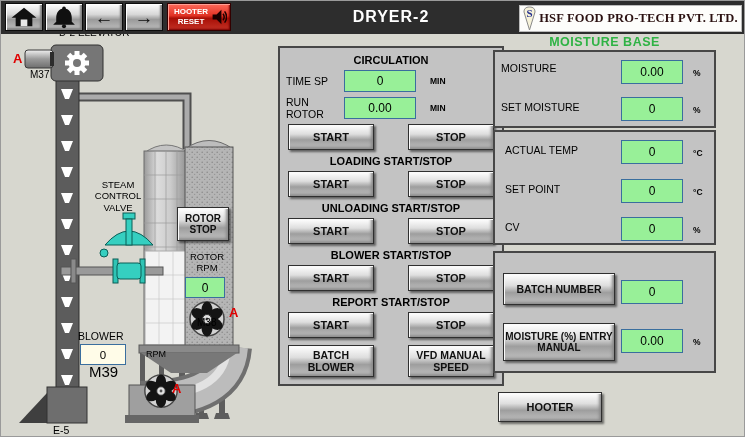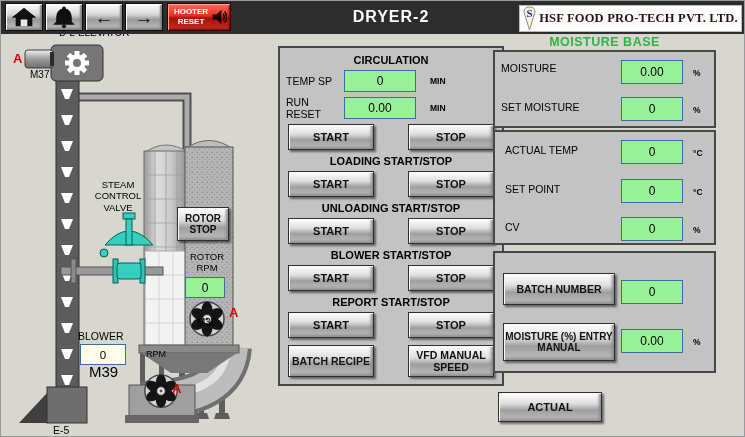--- a/index.html
+++ b/index.html
@@ -252,26 +252,26 @@
   <div class="cream-box" style="position:absolute;left:79px;top:343px;width:46px;height:21px;z-index:3;">0</div>
   <div class="gfx-label" style="left:131px;top:348px;font-size:9px;padding-left:14px;">RPM</div>
   <div class="gfx-label" style="left:88px;top:362px;font-size:15px;">M39</div>
   <span class="alarm-a" style="left:171px;top:380px;">A</span>
   <div class="gfx-label" style="left:52px;top:423px;font-size:10.5px;">E-5</div>
 
   <div class="panel mid-panel">
     <div class="sec-title" style="margin-top:1px;">CIRCULATION</div>
 
     <div class="field-row">
-      <span class="flabel">TEMP SP</span>
+      <span class="flabel">TIME SP</span>
       <div class="green-box">0</div>
       <span class="unit">MIN</span>
     </div>
     <div class="field-row">
-      <span class="flabel">RUN RESET</span>
+      <span class="flabel">RUN ROTOR</span>
       <div class="green-box">0.00</div>
       <span class="unit">MIN</span>
     </div>
 
     <div class="btn-row">
       <div class="metal-btn">START</div>
       <div class="metal-btn">STOP</div>
     </div>
 
     <div class="sec-title mid-title">LOADING START/STOP</div>
@@ -292,21 +292,21 @@
       <div class="metal-btn">STOP</div>
     </div>
 
     <div class="sec-title mid-title">REPORT START/STOP</div>
     <div class="btn-row">
       <div class="metal-btn">START</div>
       <div class="metal-btn">STOP</div>
     </div>
 
     <div class="btn-row last-row">
-      <div class="metal-btn">BATCH RECIPE</div>
+      <div class="metal-btn">BATCH BLOWER</div>
       <div class="metal-btn">VFD MANUAL SPEED</div>
     </div>
   </div>
 
   <div class="mb-heading">MOISTURE BASE</div>
 
   <div class="panel" style="left:492px;top:49px;width:223px;height:78px;">
     <span class="r-label" style="position:absolute;left:6px;top:10px;">MOISTURE</span>
     <div class="green-box rg-box" style="left:126px;top:8px;">0.00</div>
     <span class="r-unit" style="left:198px;top:16px;">%</span>
@@ -328,15 +328,15 @@
   </div>
 
   <div class="panel" style="left:492px;top:250px;width:223px;height:122px;">
     <div class="metal-btn" style="position:absolute;left:8px;top:20px;width:112px;height:32px;font-size:10.5px;">BATCH NUMBER</div>
     <div class="green-box rg-box" style="left:126px;top:27px;">0</div>
     <div class="metal-btn" style="position:absolute;left:8px;top:70px;width:112px;height:38px;font-size:10px;">MOISTURE (%) ENTRY MANUAL</div>
     <div class="green-box rg-box" style="left:126px;top:76px;">0.00</div>
     <span class="r-unit" style="left:198px;top:84px;">%</span>
   </div>
 
-  <div class="metal-btn footer-btn" style="left:497px;top:391px;">ACTUAL</div>
+  <div class="metal-btn footer-btn" style="left:497px;top:391px;">HOOTER</div>
 
 </div>
 
 </body></html>

